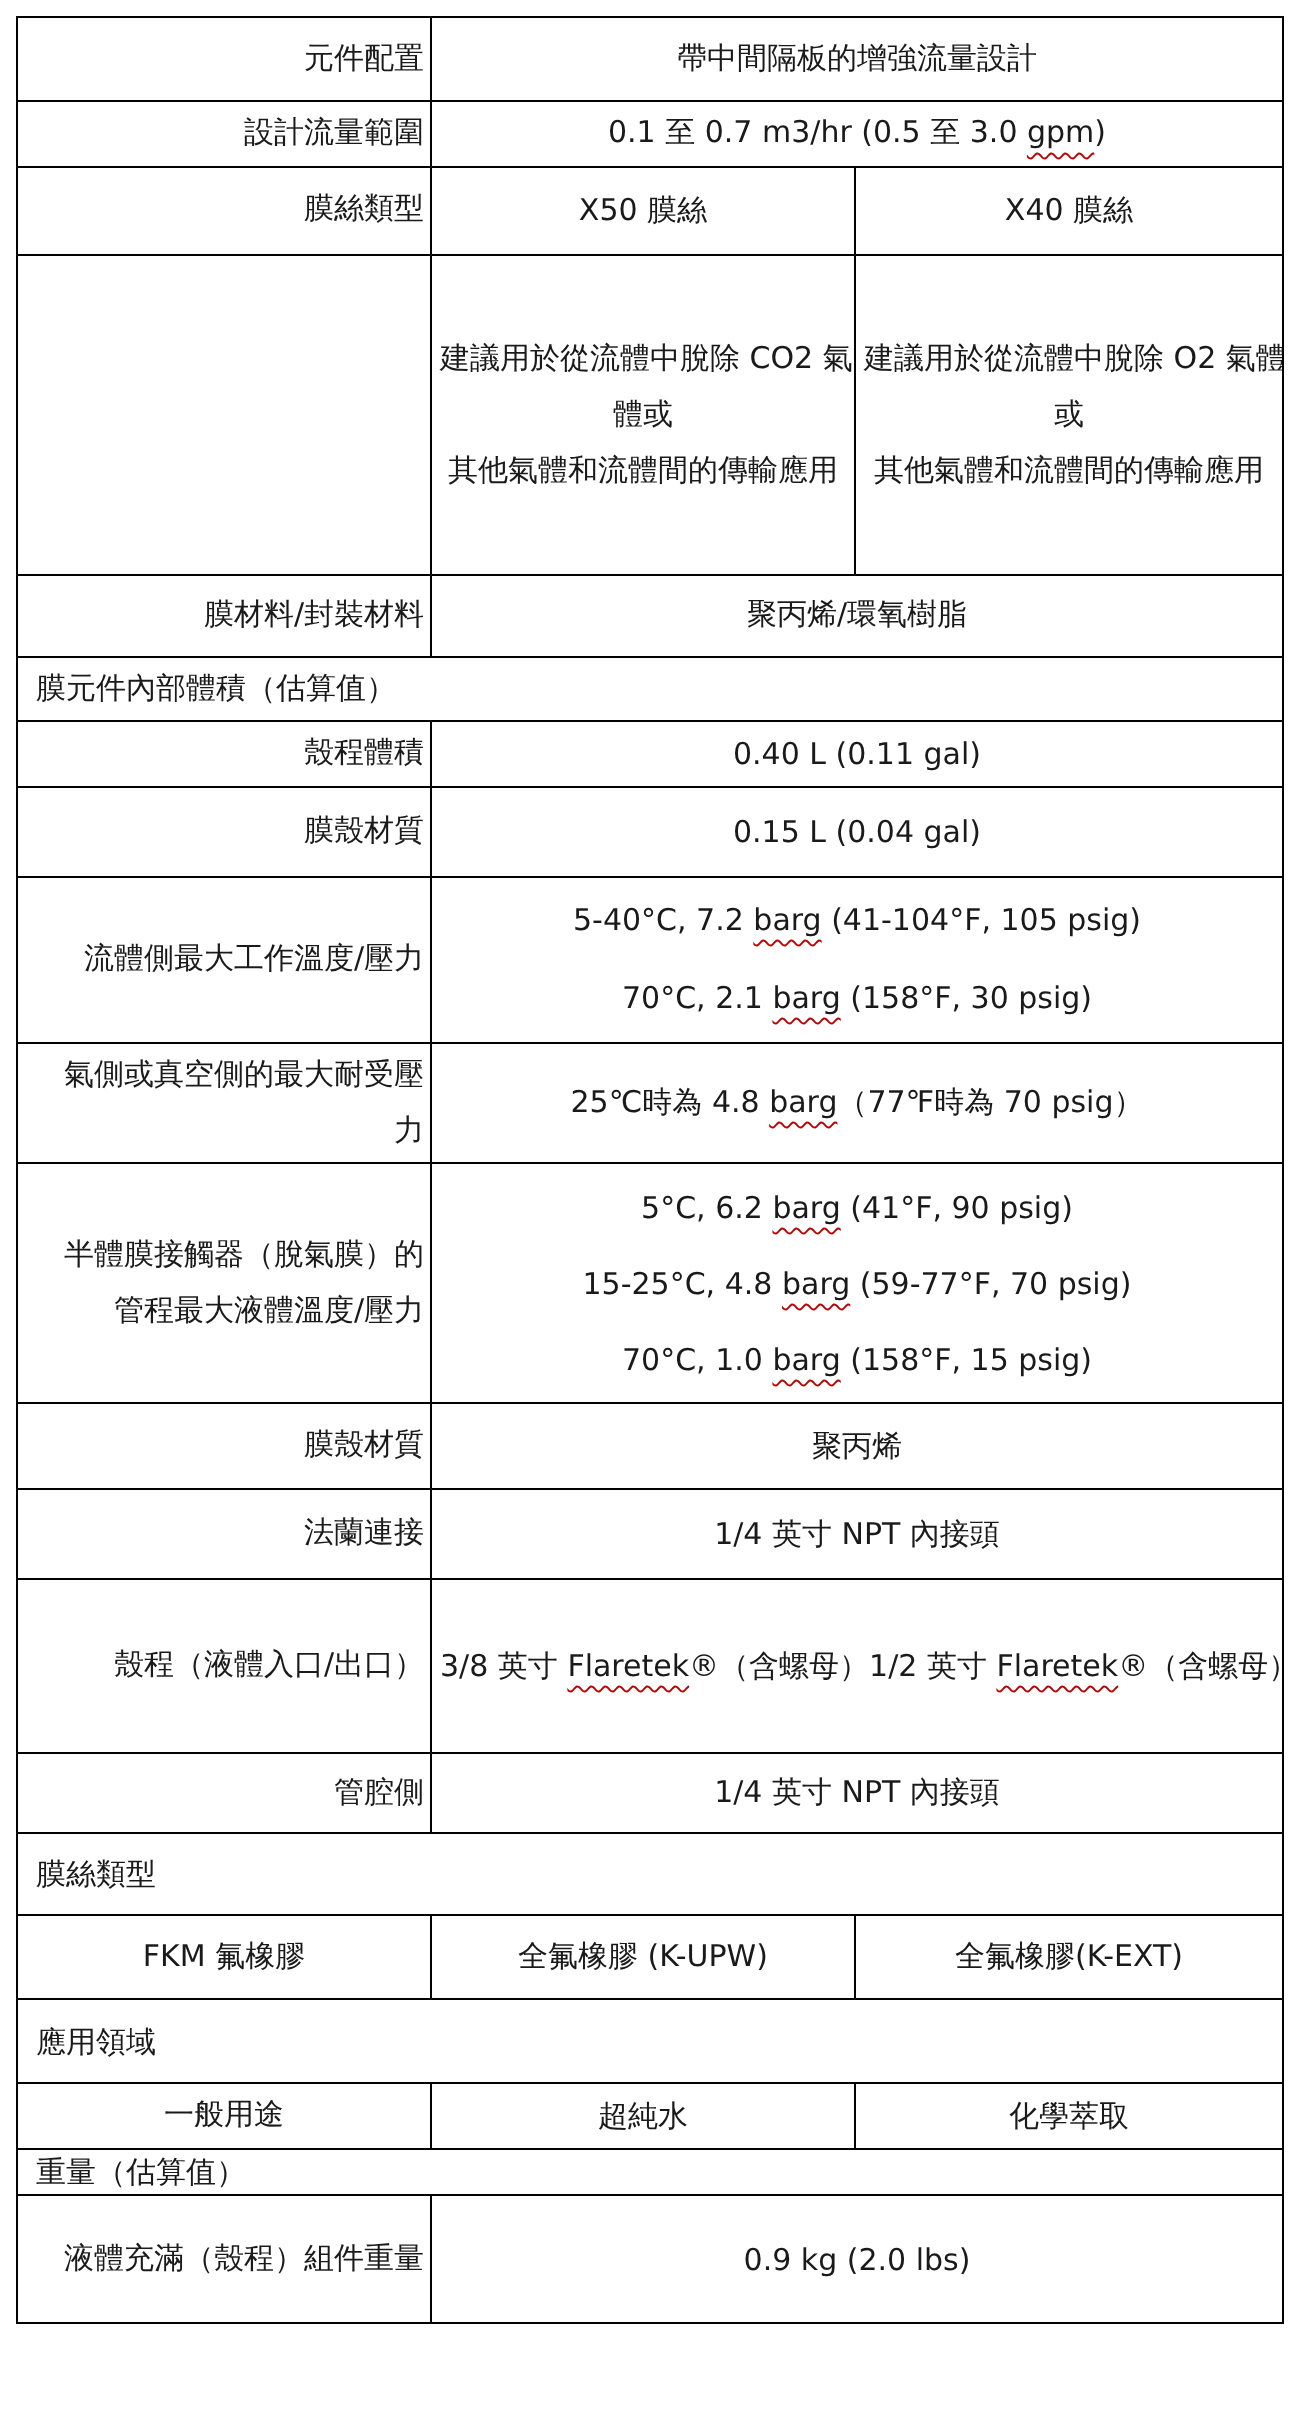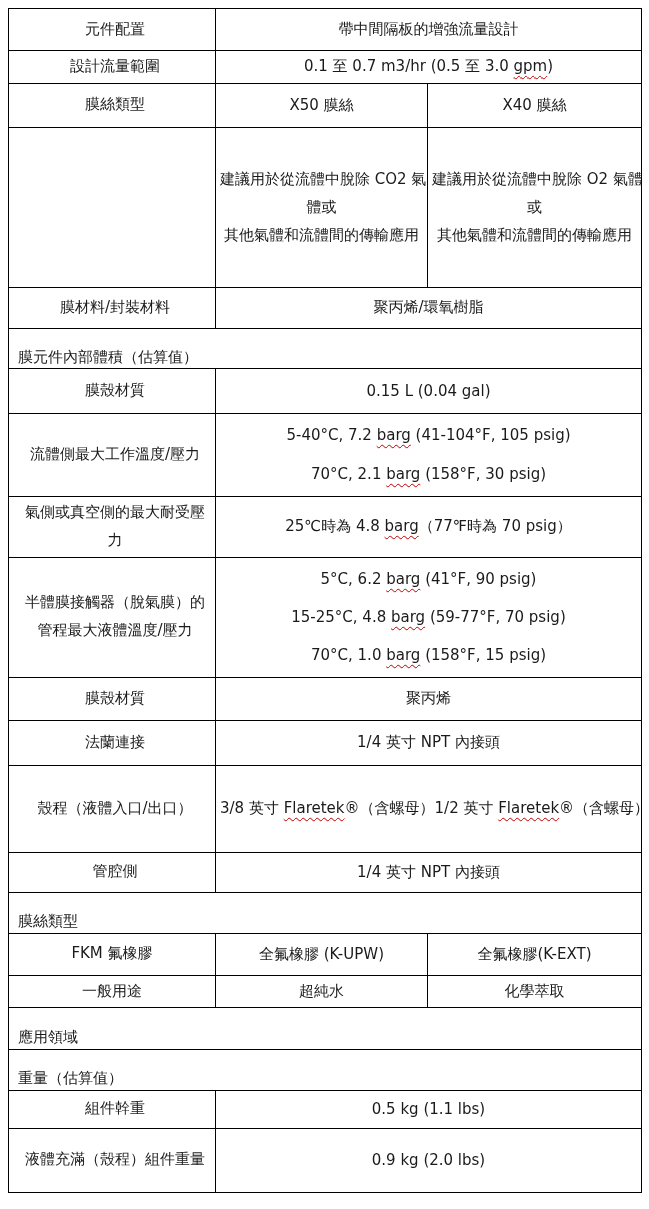--- a/index.html
+++ b/index.html
@@ -9,24 +9,24 @@
     color:#1a1a1a;font-size:15px;
   }
   table.spec{
     position:absolute;left:8px;top:8px;width:633px;
     border-collapse:collapse;table-layout:fixed;
   }
   td{
     border:1.4px solid #000000;
     padding:0;vertical-align:middle;overflow:hidden;
   }
-  td.lbl{text-align:center;padding:2px 3px 2px 9px;line-height:1.85;}
+  td.lbl{text-align:right;padding:2px 3px 2px 9px;line-height:1.85;}
   td.lbl.ctr{text-align:center;padding:2px 3px;margin-left:12px;}
   td.val{text-align:center;padding:2px 4px;}
-  td.sec{text-align:left;padding:18px 3px 1px 9px;line-height:1.35;}
+  td.sec{text-align:left;padding:1px 3px 1px 9px;line-height:1.35;}
   .ln{white-space:nowrap;}
   .sp{
     text-decoration-line:underline;
     text-decoration-style:wavy;
     text-decoration-color:#c00000;
     text-decoration-thickness:1px;
     text-underline-offset:4px;
   }
 </style>
 </head>
@@ -74,20 +74,26 @@
         </td>
       </tr>
       <tr style="height: 41px;">
         <td class="lbl">膜材料/封裝材料</td>
         <td class="val" colspan="2">
           <div class="ln">聚丙烯/環氧樹脂</div>
         </td>
       </tr>
       <tr style="height: 32px;">
         <td class="sec" colspan="3">膜元件內部體積（估算值）</td>
+      </tr>
+      <tr style="height: 33px;">
+        <td class="lbl">殼程體積</td>
+        <td class="val" colspan="2">
+          <div class="ln">0.40 L (0.11 gal)</div>
+        </td>
       </tr>
       <tr style="height: 45px;">
         <td class="lbl">膜殼材質</td>
         <td class="val" colspan="2">
           <div class="ln">0.15 L (0.04 gal)</div>
         </td>
       </tr>
       <tr style="height: 82px;">
         <td class="lbl">流體側最大工作溫度/壓力</td>
         <td class="val" colspan="2" style="line-height: 39px;">
@@ -138,40 +144,34 @@
       </tr>
       <tr style="height: 42px;">
         <td class="lbl ctr">FKM 氟橡膠</td>
         <td class="val">
           <div class="ln">全氟橡膠 (K-UPW)</div>
         </td>
         <td class="val">
           <div class="ln">全氟橡膠(K-EXT)</div>
         </td>
       </tr>
+      <tr style="height: 42px;">
+        <td class="sec" colspan="3">應用領域</td>
+      </tr>
       <tr style="height: 32px;">
         <td class="lbl ctr">一般用途</td>
         <td class="val">
           <div class="ln">超純水</div>
         </td>
         <td class="val">
           <div class="ln">化學萃取</div>
         </td>
       </tr>
-      <tr style="height: 42px;">
-        <td class="sec" colspan="3">應用領域</td>
-      </tr>
       <tr style="height: 23px;">
         <td class="sec" colspan="3">重量（估算值）</td>
-      </tr>
-      <tr style="height: 38px;">
-        <td class="lbl">組件幹重</td>
-        <td class="val" colspan="2">
-          <div class="ln">0.5 kg (1.1 lbs)</div>
-        </td>
       </tr>
       <tr style="height: 64px;">
         <td class="lbl">液體充滿（殼程）組件重量</td>
         <td class="val" colspan="2">
           <div class="ln">0.9 kg (2.0 lbs)</div>
         </td>
       </tr>
     </tbody>
 </table>
 

